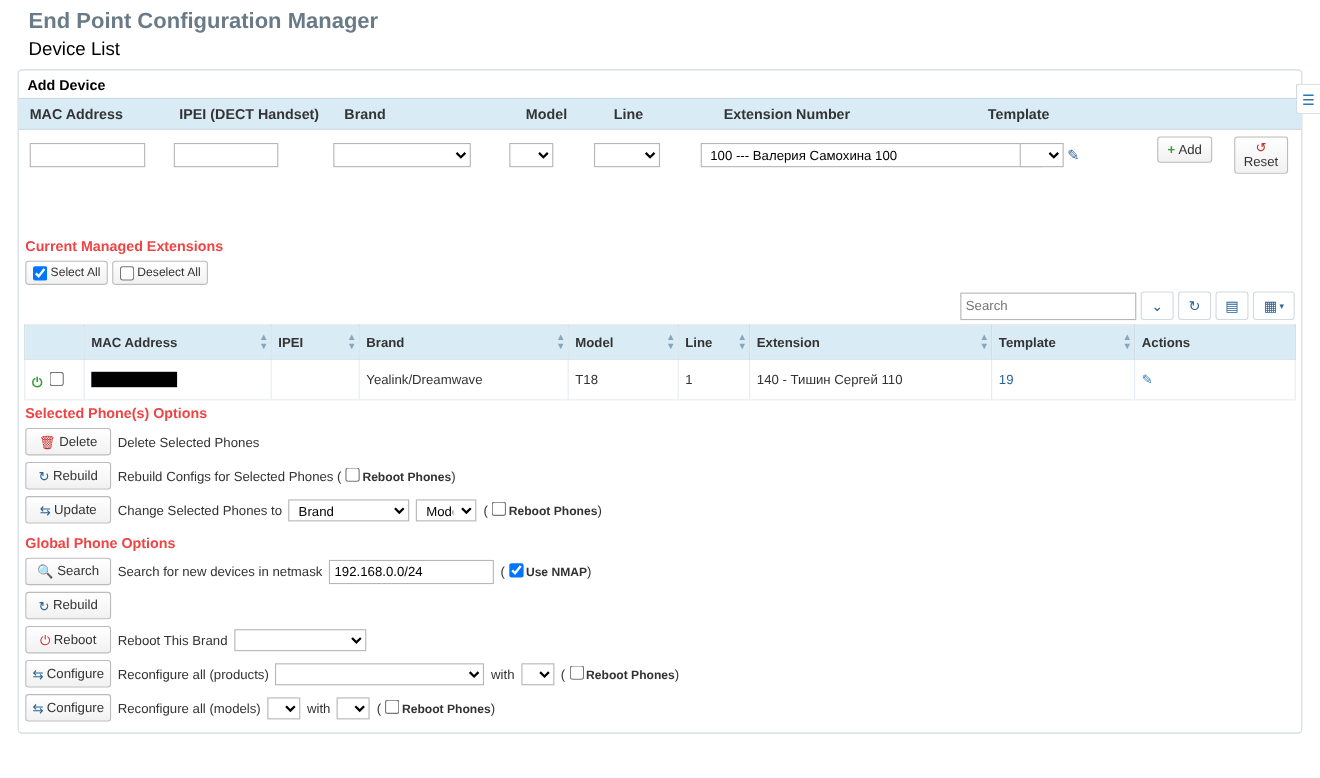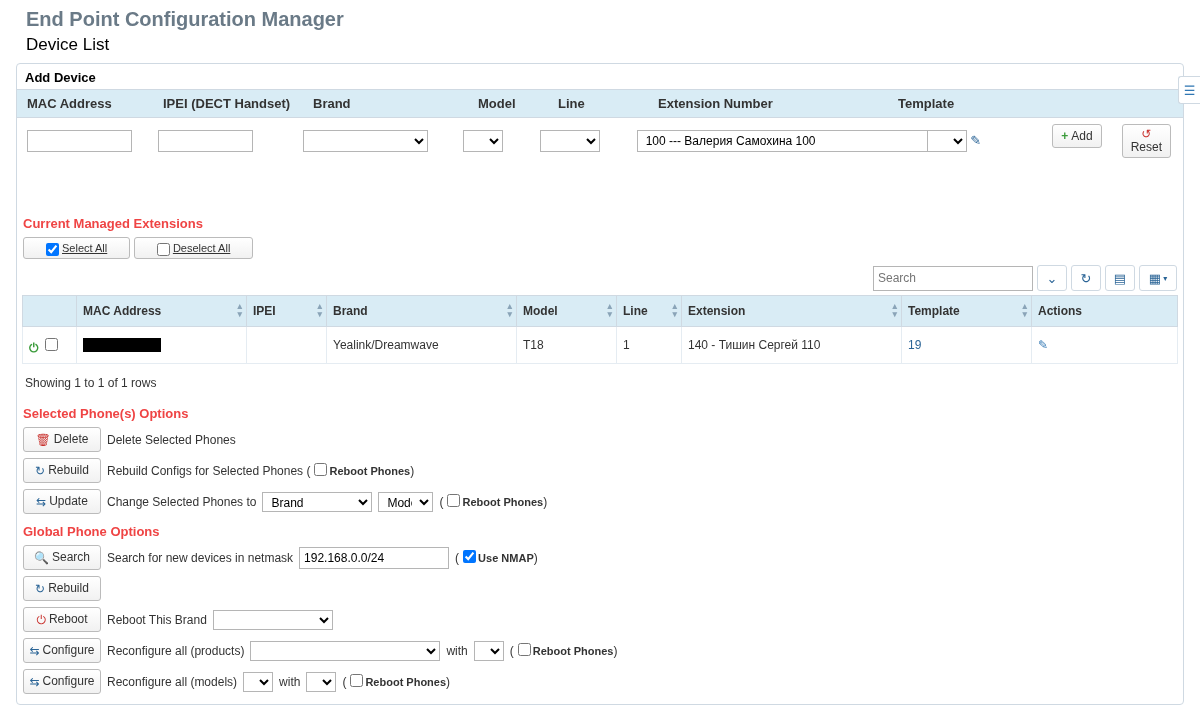--- a/index.html
+++ b/index.html
@@ -75,21 +75,21 @@
     border: 1px solid #bbb;
     border-radius: 3px;
     background: linear-gradient(#fff,#f1f1f1);
     padding: 3px 8px;
     font-size: 12px;
     cursor: pointer;
     color: #333;
     text-decoration: none;
     line-height: 16px;
   }
-  .btn-small { font-size: 11px; padding: 2px 22px; text-decoration: underline; }
+  .btn-small { font-size: 11px; padding: 2px 6px; }
   .btn .plus { color: #3a9b3a; font-weight: bold; margin-right: 3px; }
   .btn .reset-icon { color: #c9302c; }
   .spacer-block { height: 44px; }
   .subheading {
     color: #ef4444;
     font-weight: 600;
     font-size: 13px;
     margin: 4px 0 6px 6px;
   }
   .sel-btns { margin: 0 0 6px 6px; }
@@ -296,21 +296,20 @@
           <td>Yealink/Dreamwave</td>
           <td>T18</td>
           <td>1</td>
           <td>140 - Тишин Сергей 110</td>
           <td class="blue">19</td>
           <td><span class="edit-icon">✎</span></td>
         </tr>
       </tbody>
     </table>
 
-    <div class="showing">Showing 1 to 1 of 1 rows</div>
 
     <div class="subheading">Selected Phone(s) Options</div>
     <div class="opts">
       <div class="row">
         <a class="btn"><span class="glyph red">🗑</span><span>Delete</span></a>
         <span>Delete Selected Phones</span>
       </div>
       <div class="row">
         <a class="btn"><span class="glyph blue">↻</span><span>Rebuild</span></a>
         <span><span>Rebuild Configs for Selected Phones (</span><input type="checkbox" style=""><label>Reboot Phones</label>)</span>

